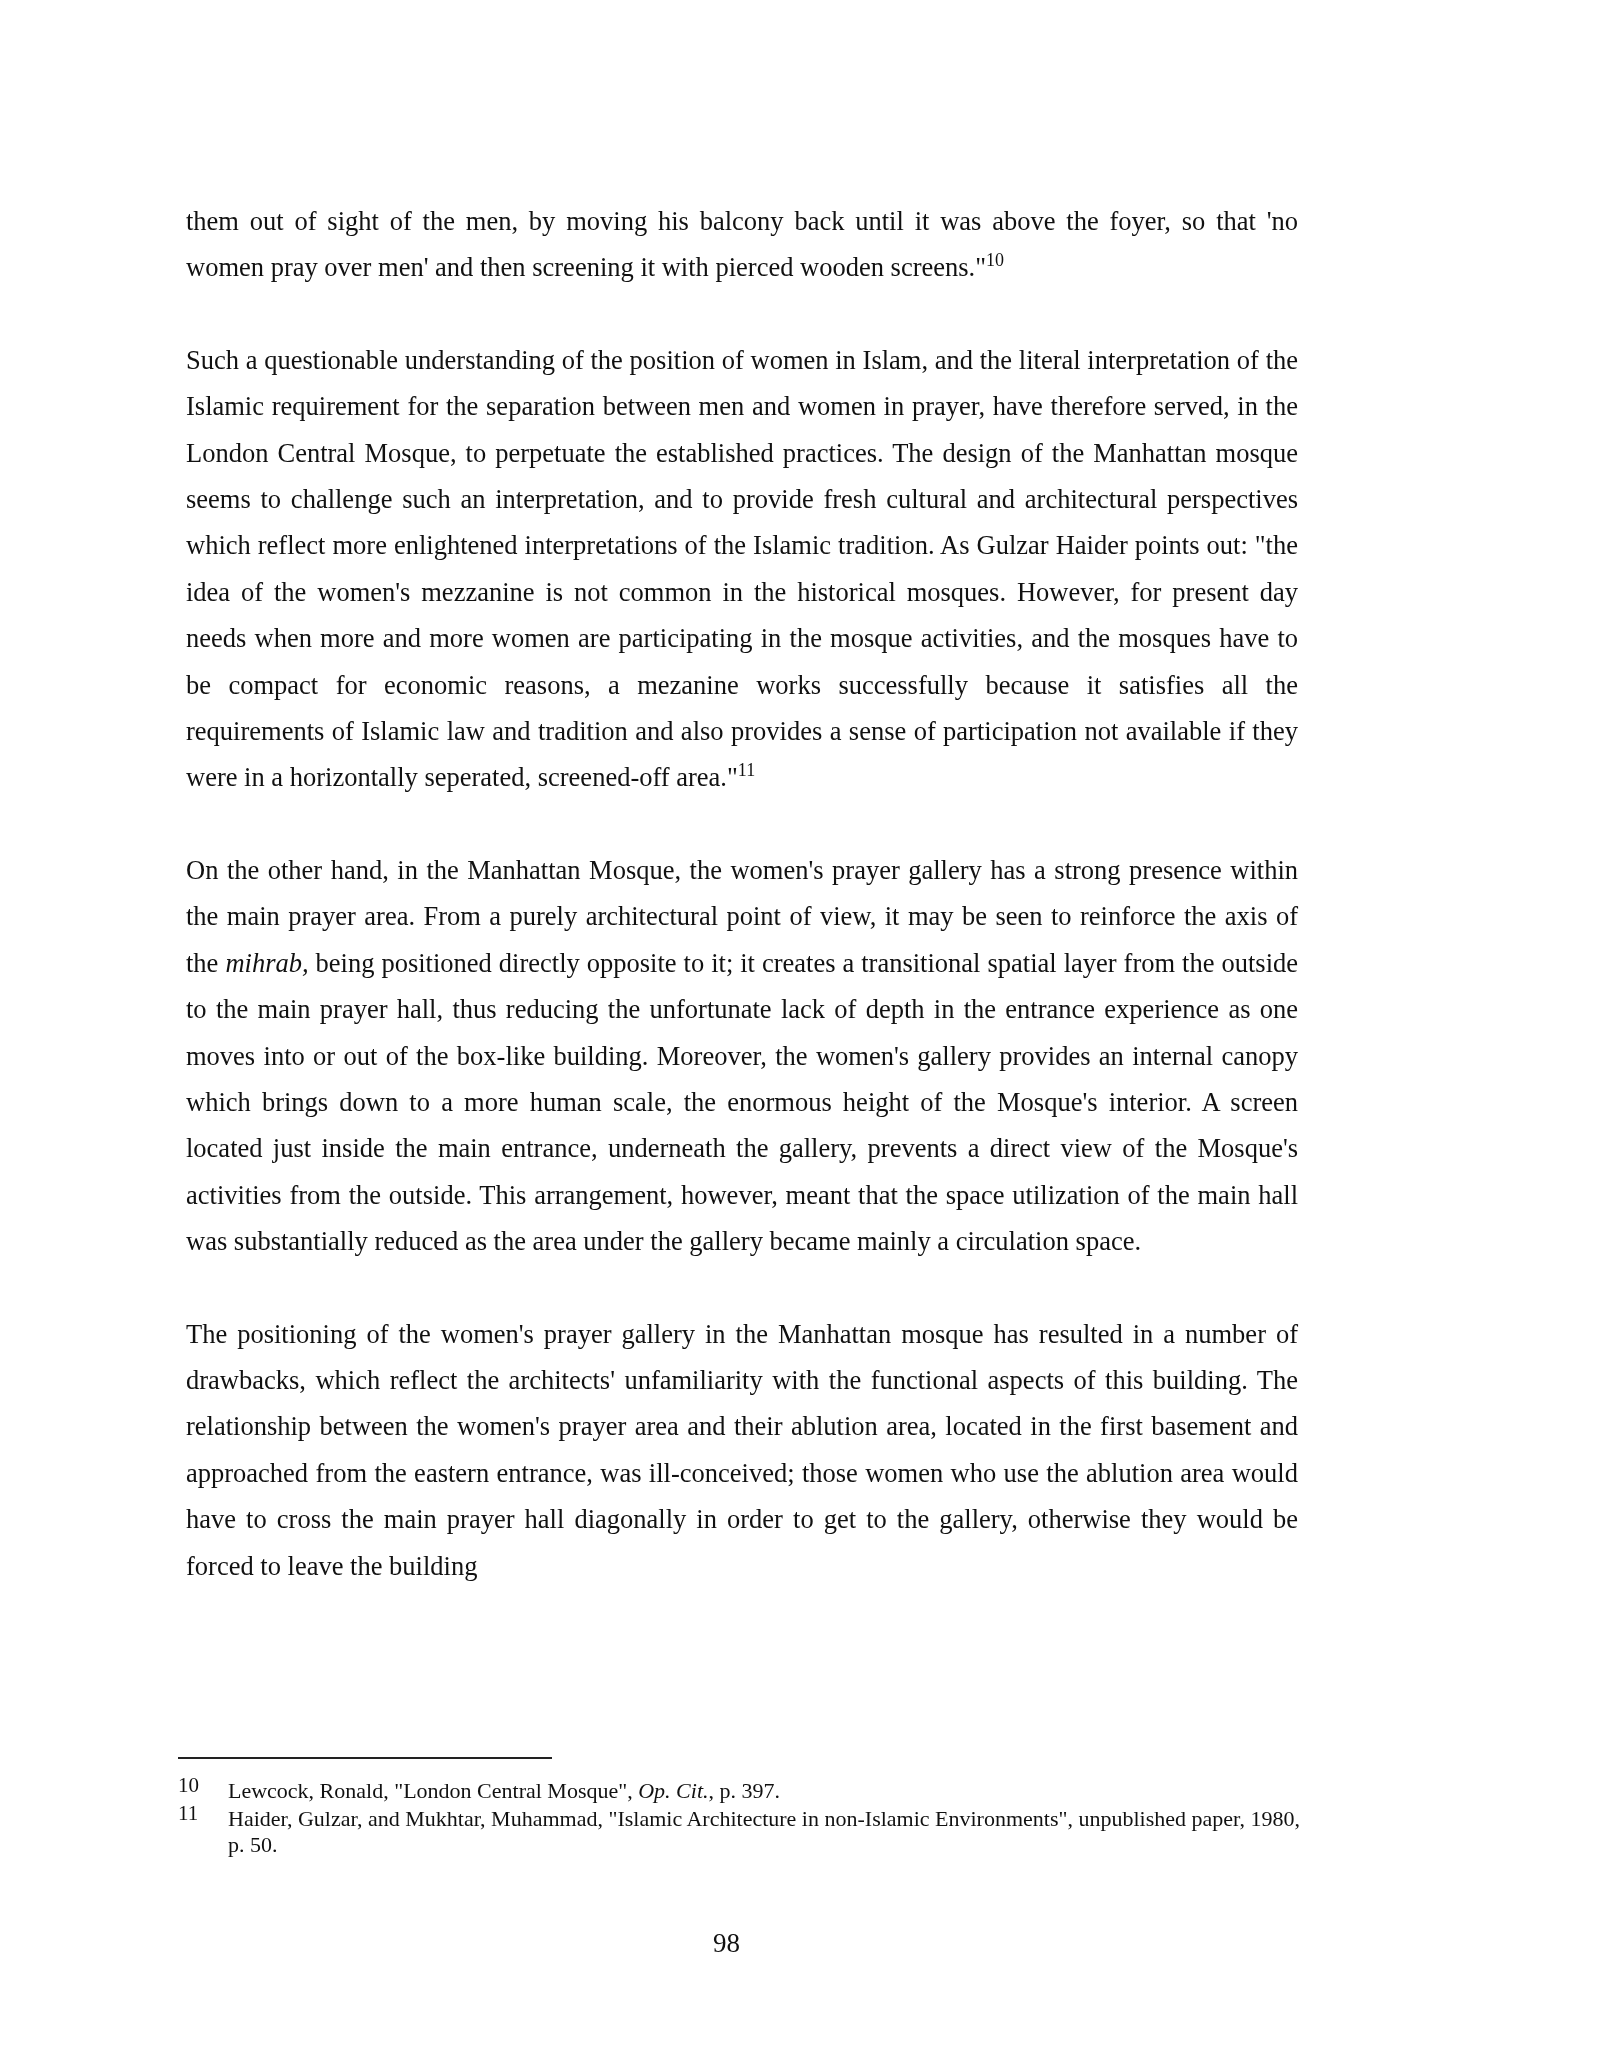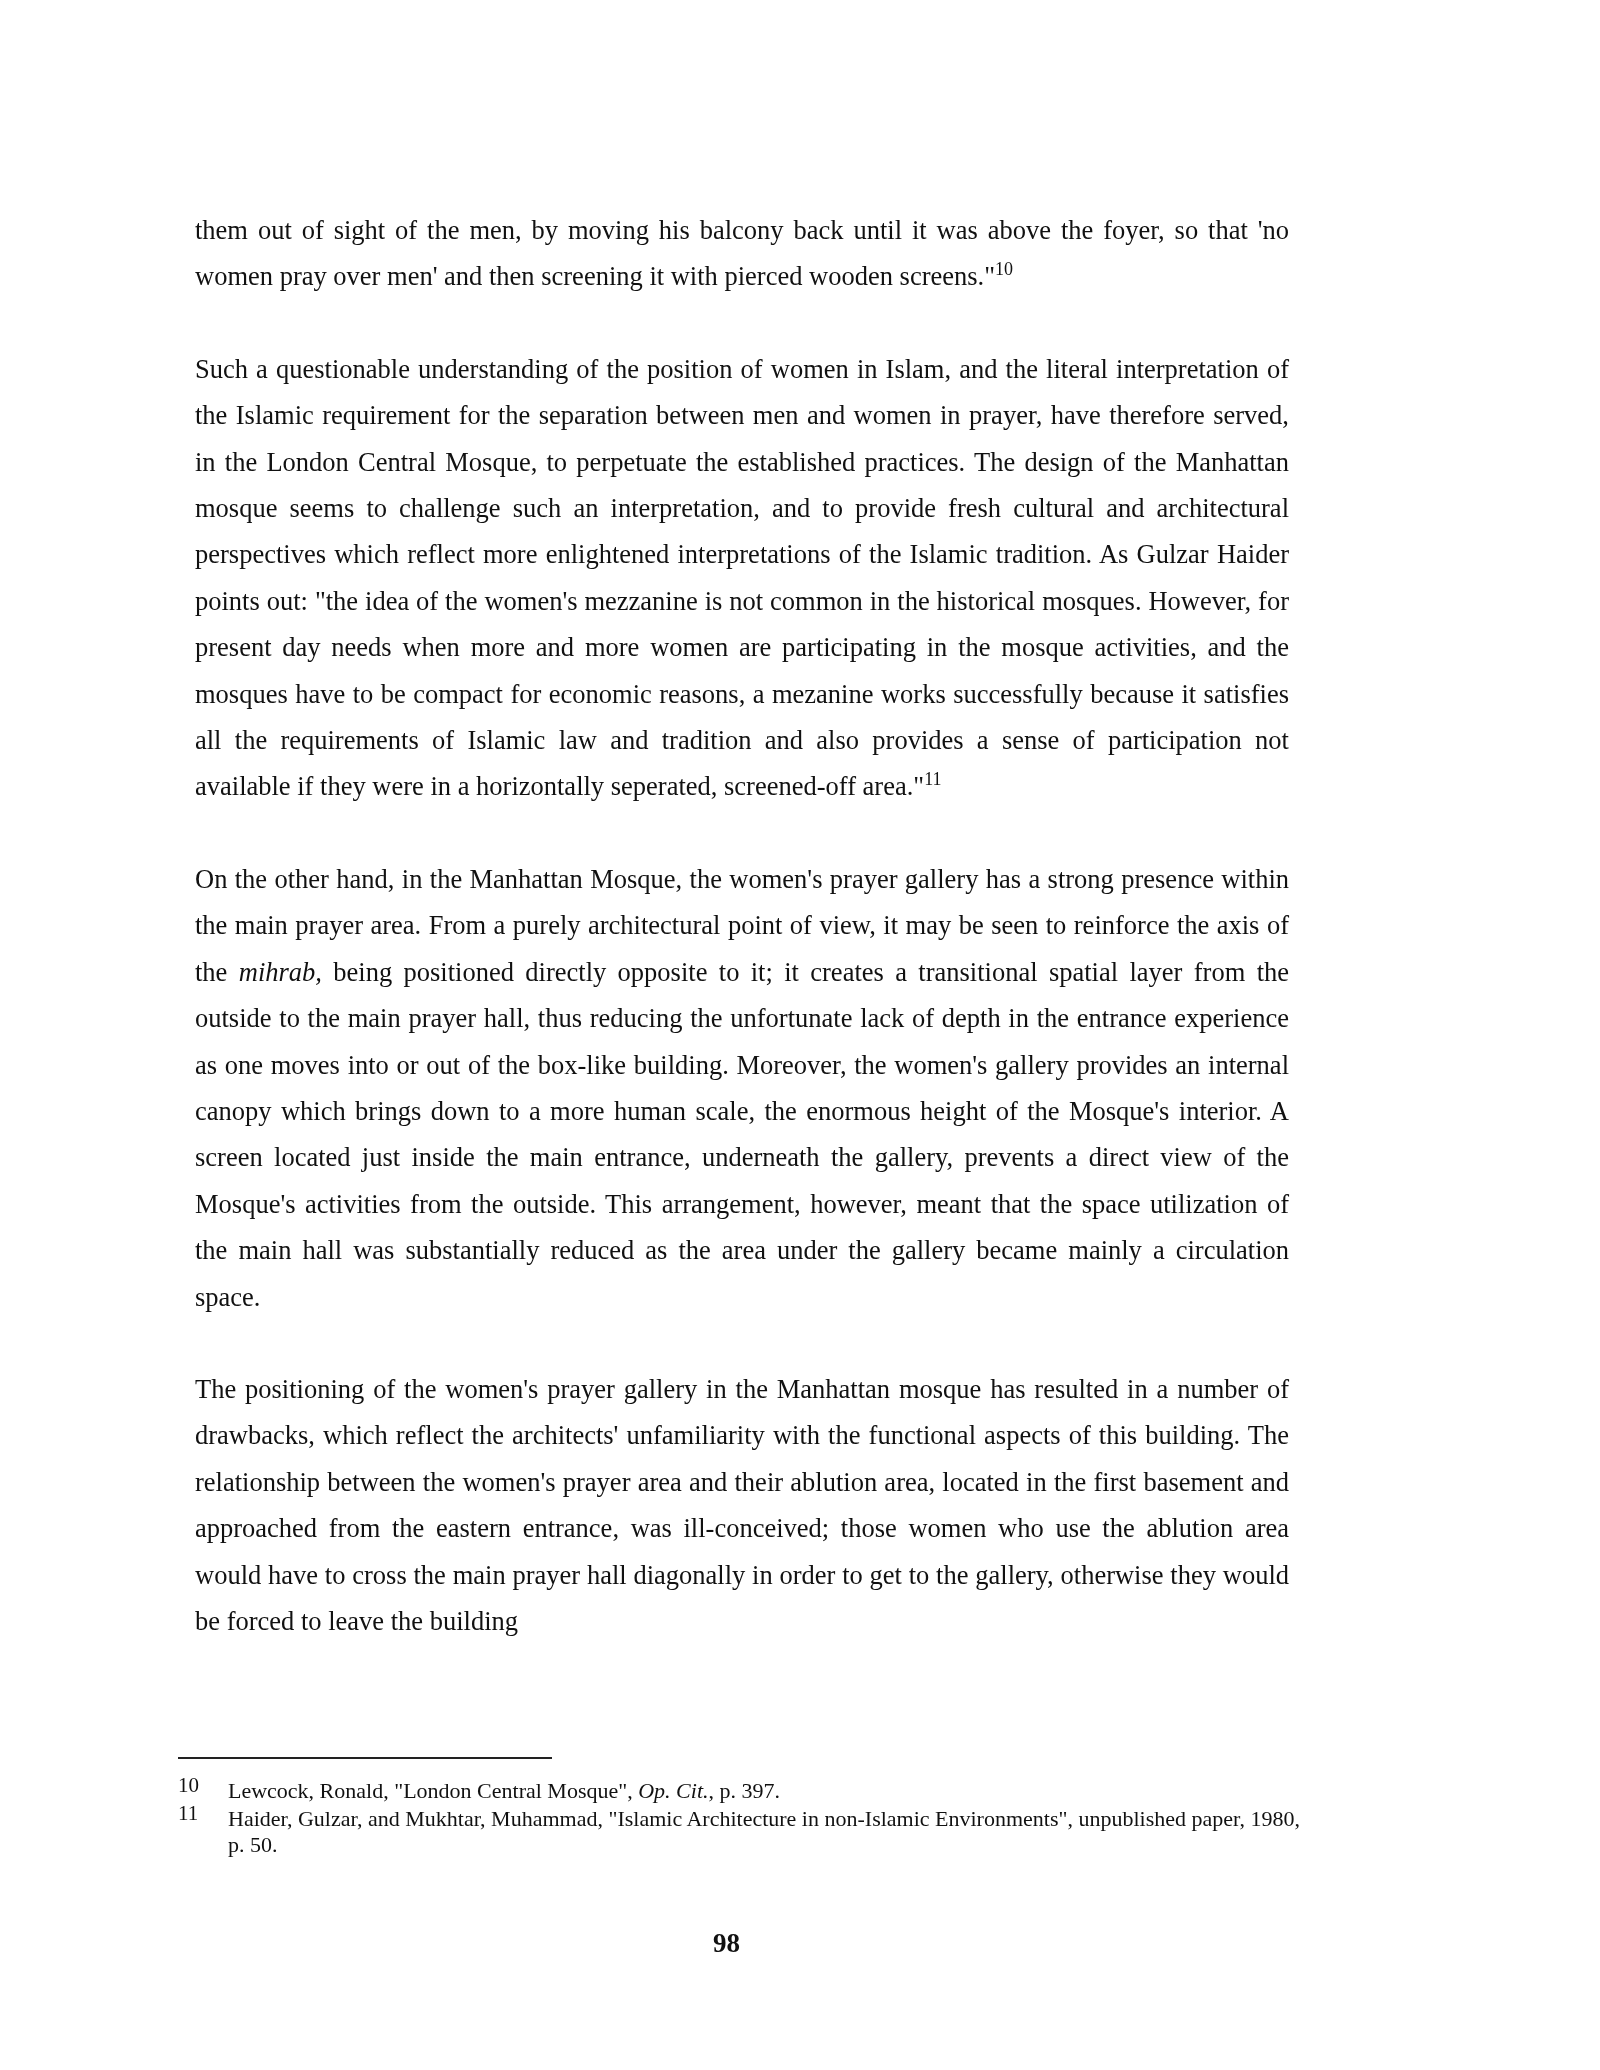--- a/index.html
+++ b/index.html
@@ -20,21 +20,21 @@
       left: 178px;
       top: 190px;
       width: 1128px;
     }
     .para {
       font-size: 26.5px;
       line-height: 46.4px;
       text-align: justify;
       margin: 0 0 46px 0;
     }
-    .para p { margin: 17px; }
+    .para p { margin: 8px; }
     sup.fnref {
       font-size: 18px;
       vertical-align: 10px;
       line-height: 0;
     }
     em { font-style: italic; font-family: Liberation Serif, serif; }
     .fn-rule {
       position: absolute;
       left: 178px;
       top: 1757px;
@@ -63,21 +63,20 @@
       top: -6px;
     }
     .footnote .text { flex: 1; }
     .page-number {
       position: absolute;
       left: 0;
       width: 1453px;
       top: 1928px;
       text-align: center;
       font-size: 27px;
-      font-weight: bold;
     }
   </style>
 </head>
 <body>
 
 <div class="page">
   <div class="para">
     <p><span>them out of sight of the men, by moving his balcony back until it was above the foyer, so that 'no women pray over men' and then screening it with pierced wooden screens."</span><sup class="fnref">10</sup></p>
   </div>
 

